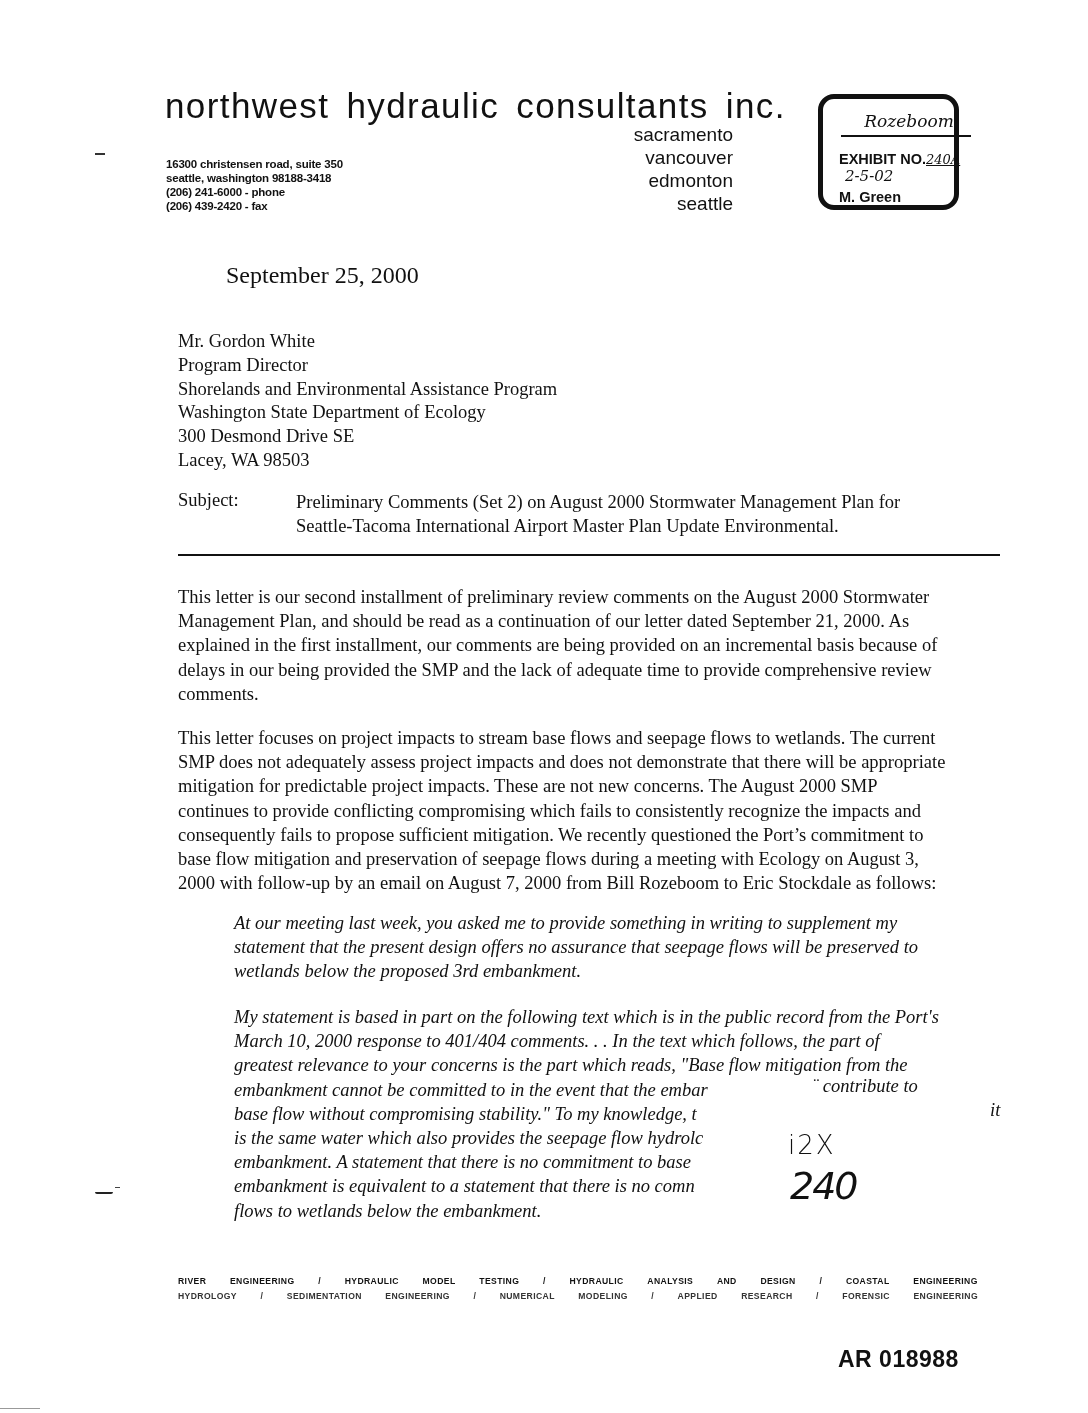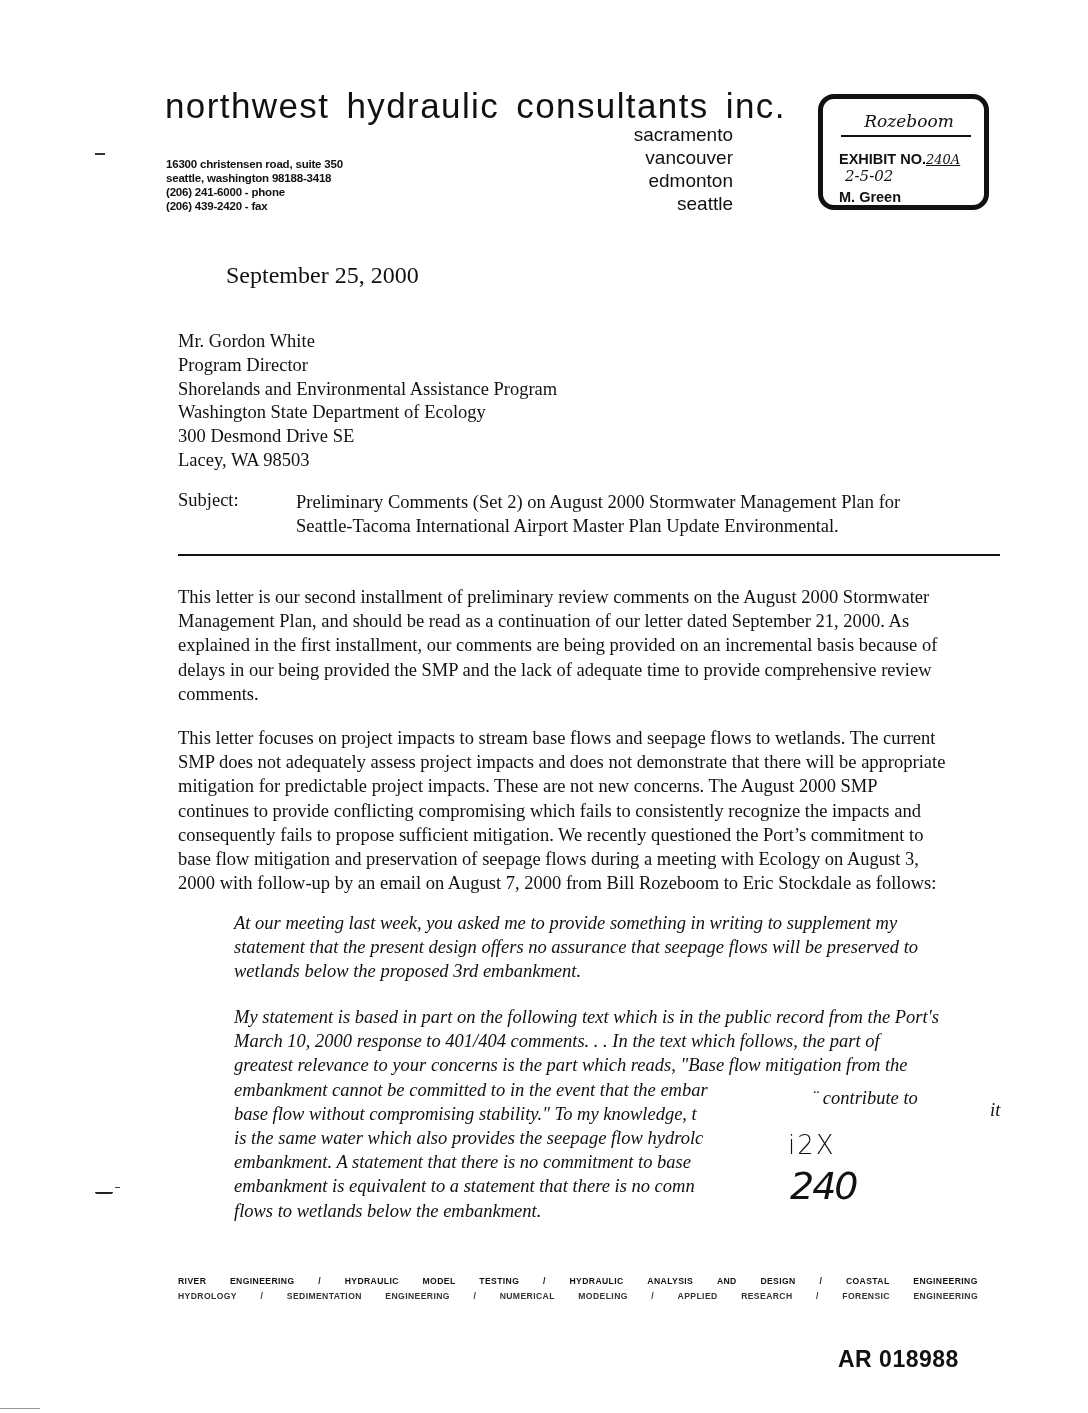--- a/index.html
+++ b/index.html
@@ -16,21 +16,21 @@
       word-spacing: 6px; font-family: "Liberation Sans", sans-serif; white-space: nowrap;
     }
     .address { left: 166px; top: 157px; font-size: 11.5px; line-height: 14px; font-weight: bold;
       font-family: "Liberation Sans", sans-serif; letter-spacing: -0.2px; }
     .address div { white-space: nowrap; }
     .offices { left: 600px; top: 123px; width: 133px; text-align: right; font-size: 19px;
       line-height: 23px; font-family: "Liberation Sans", sans-serif; }
 
     
     .stamp {
-      left: 818px; top: 94px; width: 171px; height: 116px;
+      left: 818px; top: 94px; width: 141px; height: 116px;
       border: 5px solid #111; border-radius: 16px; box-sizing: border-box;
     }
     .stamp .sig { position: absolute; left: 36px; top: 12px; width: 100px; font-style: italic;
       font-family: "DejaVu Serif", serif; font-size: 17px; text-align: center; }
     .stamp .sigline { position: absolute; left: 18px; top: 36px; width: 130px; border-top: 2px solid #111; }
     .stamp .exh { position: absolute; left: 16px; top: 52px; font-weight: bold; font-size: 14.5px;
       font-family: "Liberation Sans", sans-serif; white-space: nowrap; }
     .stamp .exh .num { font-style: italic; font-weight: normal; text-decoration: underline;
       font-family: "DejaVu Serif", serif; font-size: 13px; margin-top: 7px; }
     .stamp .date { position: absolute; left: 22px; top: 68px; font-style: italic;
@@ -52,21 +52,21 @@
 
     .para { left: 178px; font-size: 18.5px; line-height: 24.2px; width: 830px; }
     .para div { white-space: nowrap; }
     .p1 { top: 585px; }
     .p2 { top: 726px; }
 
     .quote { left: 234px; font-size: 18.5px; line-height: 24.2px; font-style: italic; width: 780px; }
     .quote div { white-space: nowrap; }
     .q1 { top: 911px; }
     .q2 { top: 1005px; }
-    .frag1 { left: 812px; top: 1076px; font-size: 18.5px; font-style: italic; margin-top: 12px; }
+    .frag1 { left: 812px; top: 1076px; font-size: 18.5px; font-style: italic; }
     .frag2 { left: 990px; top: 1100px; font-size: 18.5px; font-style: italic; }
 
     .hand { font-family: "DejaVu Sans", sans-serif; font-weight: 300; }
     .hand1 { left: 788px; top: 1130px; font-size: 26px; letter-spacing: 2px; }
     .hand2 { left: 790px; top: 1164px; font-size: 38px; font-style: italic; letter-spacing: -2px; }
 
     .mark-left-top { left: 95px; top: 153px; width: 10px; border-top: 2px solid #333; }
     .mark-left-bot { left: 95px; top: 1192px; width: 18px; border-top: 2.5px solid #222; border-radius: 0 0 6px 6px; }
     .mark-left-bot2 { left: 115px; top: 1187px; width: 5px; border-top: 1.5px solid #444; }
 

